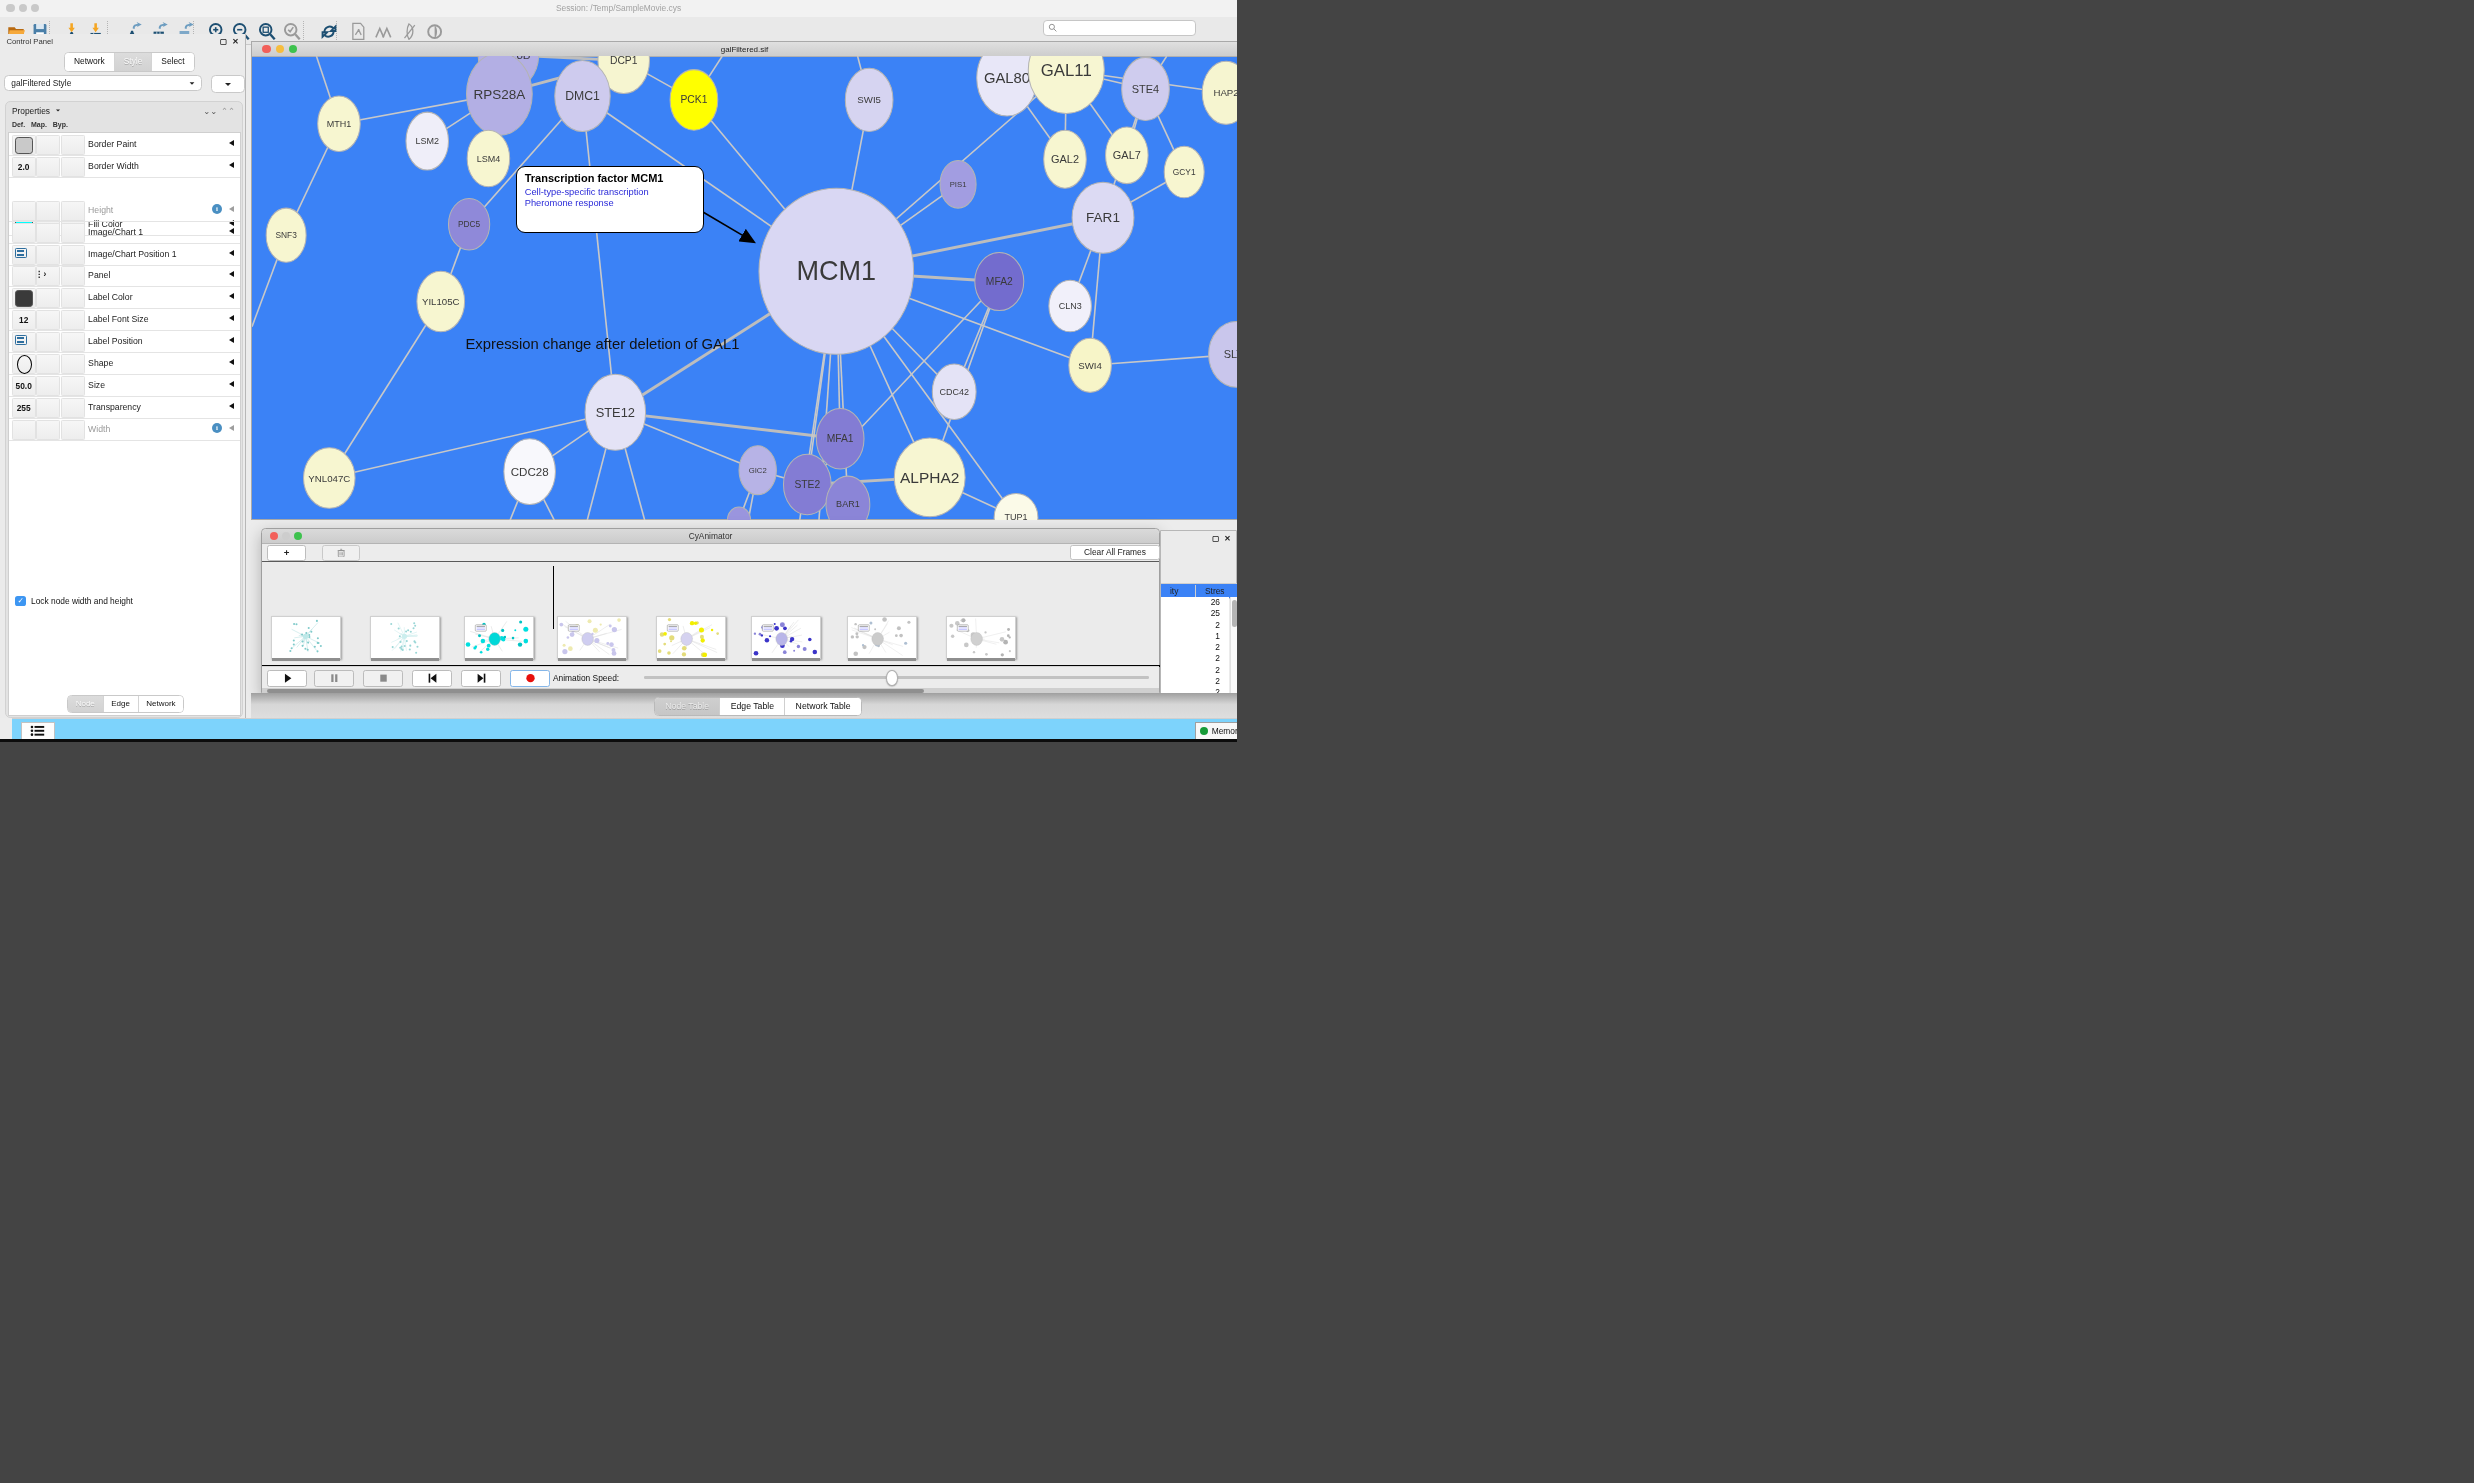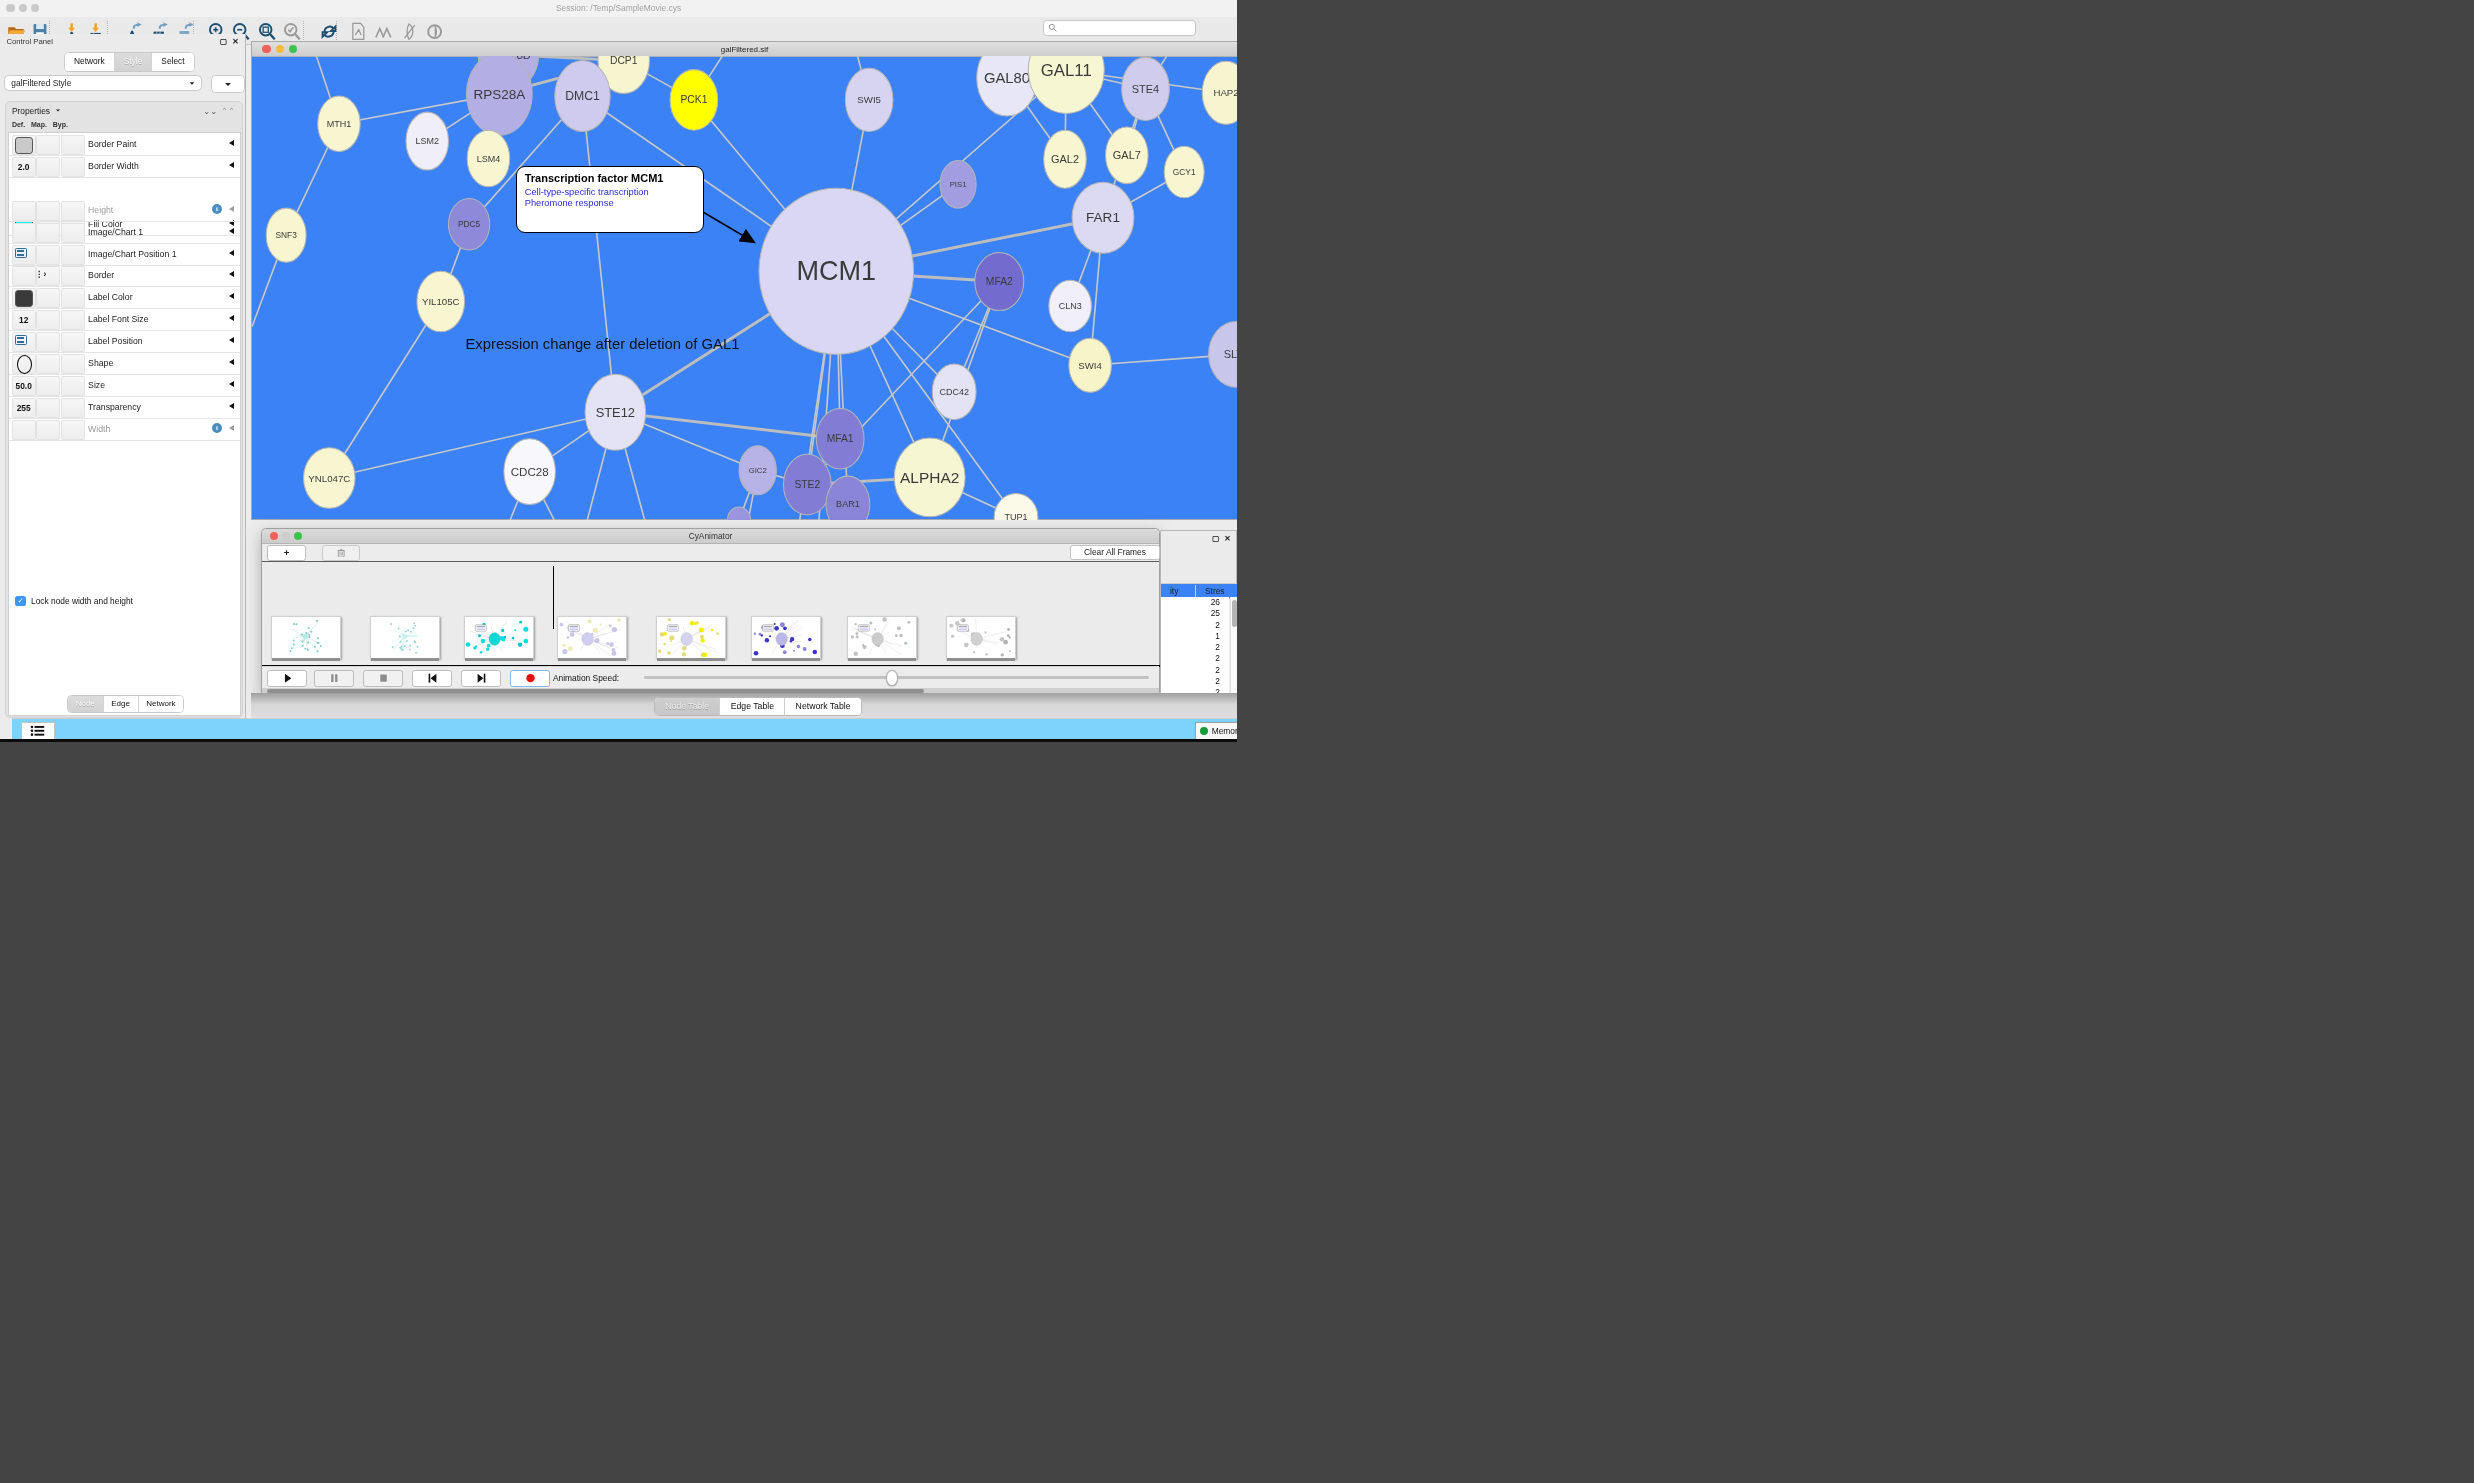--- a/index.html
+++ b/index.html
@@ -295,21 +295,21 @@
               <div class="pcell" style="left: 52px;"></div>
               <div class="posicon"></div>
               <div class="plabel">Image/Chart Position 1</div>
               <div class="parrow"></div>
             </div>
             <div class="prow" style="top: 131px;">
               <div class="pcell" style="left: 2.6px;"></div>
               <div class="pcell" style="left: 27px;"></div>
               <div class="pcell" style="left: 52px;"></div>
               <div class="mapicon">⋮›</div>
-              <div class="plabel">Border</div>
+              <div class="plabel">Panel</div>
               <div class="parrow"></div>
             </div>
             <div class="prow" style="top: 153px;">
               <div class="pcell" style="left: 2.6px;">
                 <div class="swatch" style="background: rgb(58, 58, 58);"></div>
               </div>
               <div class="pcell" style="left: 27px;"></div>
               <div class="pcell" style="left: 52px;"></div>
               <div class="plabel">Label Color</div>
               <div class="parrow"></div>

